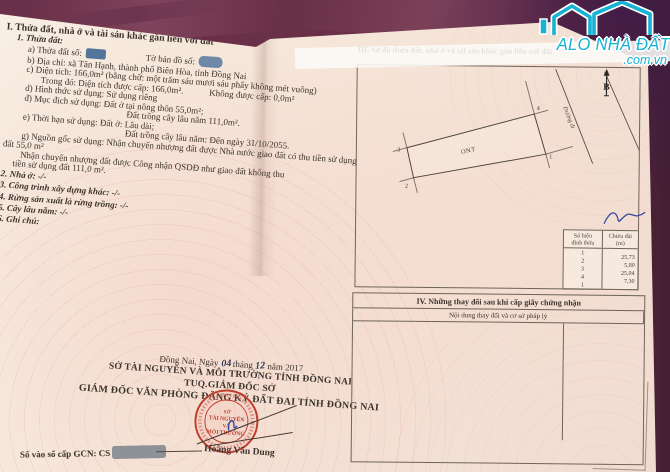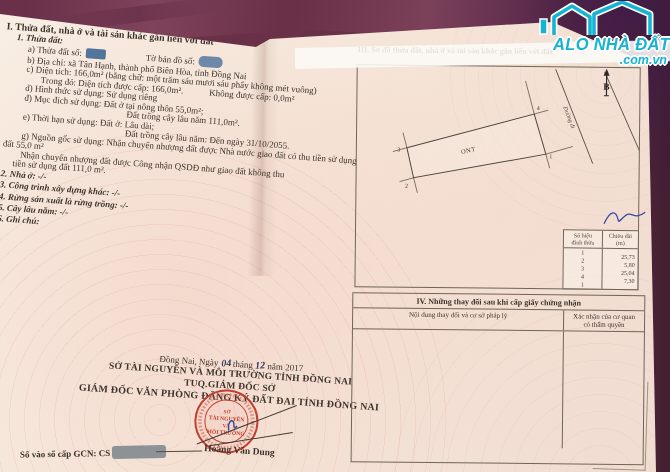--- a/index.html
+++ b/index.html
@@ -87,21 +87,21 @@
   .b4b{display:flex;height:117px}
   .b4b .c1{flex:1;border-right:1px solid #70655a}
   .b4b .c2{width:80px}
   .corner{position:absolute;left:258px;top:338px;width:52px;height:88px;transform:rotate(1.2deg);
     border-right:1px solid #a3907d;border-bottom:1px solid #a3907d}
 
   
   .band{position:absolute;left:295px;top:44px;width:380px;height:21px;
     background:rgba(252,250,247,.88);transform:rotate(-1.2deg)}
   .logo{position:absolute;left:532px;top:1px;width:138px;height:70px;
-    font-family:"Liberation Sans",sans-serif;font-style:italic;font-weight:bold;color:#17b3d3;}
+    font-family:"Liberation Sans",sans-serif;font-style:italic;font-weight:normal;color:#17b3d3;}
   .brand{position:absolute;left:0;top:34px;width:138px;font-size:16.5px;letter-spacing:.3px;text-align:right;
     text-shadow:-1px -1px 0 #fff,1px -1px 0 #fff,-1px 1px 0 #fff,1px 1px 0 #fff,-2px 0 0 #fff,2px 0 0 #fff,0 2px 0 #fff,0 -2px 0 #fff;}
   .domain{position:absolute;right:3px;top:52px;font-size:12.5px;
     text-shadow:-1px -1px 0 #fff,1px -1px 0 #fff,-1px 1px 0 #fff,1px 1px 0 #fff,-2px 0 0 #fff,2px 0 0 #fff,0 2px 0 #fff,0 -2px 0 #fff;}
   svg text{font-family:"Liberation Serif",serif;}
 </style>
 </head>
 <body>
 
 <div class="stage">
@@ -234,21 +234,20 @@
               <div>7,30</div>
             </div>
           </div>
         </div>
       </div>
 
       <div class="box4">
         <div class="h4">IV. Những thay đổi sau khi cấp giấy chứng nhận</div>
         <div class="b4h">
           <div class="c1">Nội dung thay đổi và cơ sở pháp lý</div>
-          <div class="c2">Xác nhận của cơ quan có thẩm quyền</div>
         </div>
         <div class="b4b">
           <div class="c1"></div>
           <div class="c2"></div>
         </div>
       </div>
 
       <div class="corner"></div>
     </div>
   </div>

